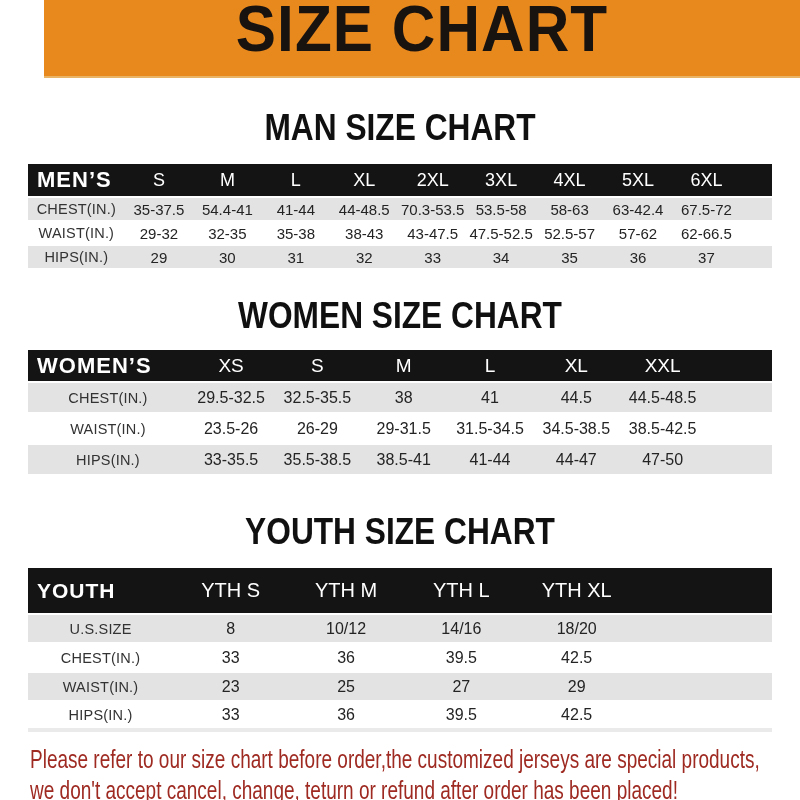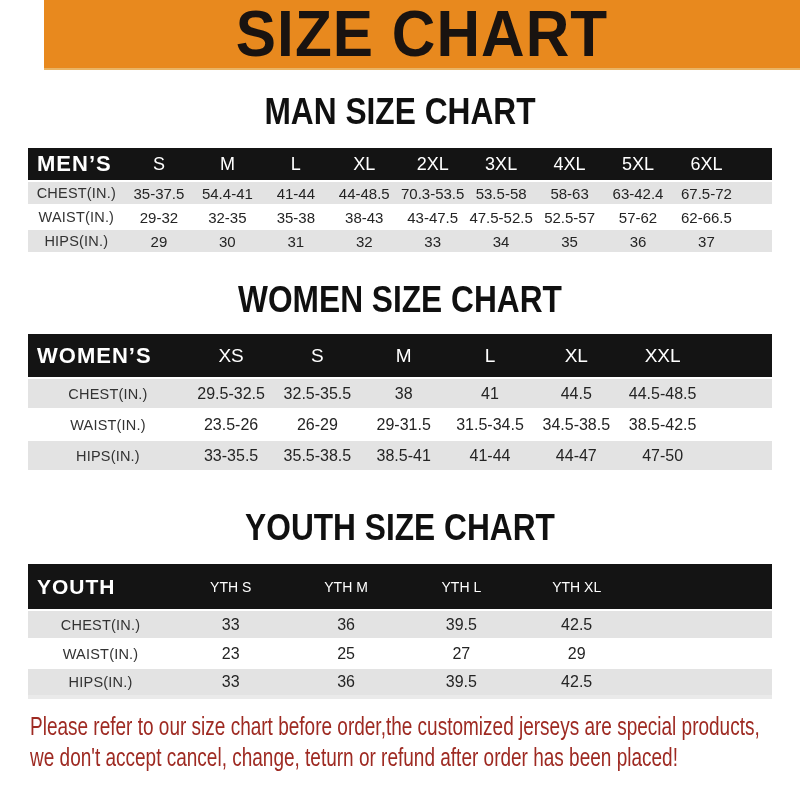--- a/index.html
+++ b/index.html
@@ -12,24 +12,24 @@
   html, body { margin: 0; padding: 0; }
   body {
     width: 800px; height: 800px;
     background: #ffffff;
     font-family: "Liberation Sans", sans-serif;
     overflow: hidden;
   }
 
   
   .banner {
-    height: 70px;
+    height: 78px;
     background: var(--banner-bg);
     border-bottom: 2px solid #e9b465;
-    display: flex; align-items: center; justify-content: center; margin-left: 44px;
+    display: flex; align-items: flex-start; justify-content: center; margin-left: 44px;
   }
   .banner-text {
     display: inline-block;
     font-size: 58px; font-weight: bold;
     color: #191310;
     letter-spacing: 1px;
     transform: scale(1.04, 1.12);
     white-space: nowrap;
     line-height: 1;
   }
@@ -38,21 +38,21 @@
   .section-heading {
     margin: 0; text-align: center; line-height: 1;
   }
   .section-heading .ht {
     display: inline-block;
     font-size: 36px; font-weight: bold; color: #101010;
     transform: scaleX(0.88);
     white-space: nowrap;
     line-height: 1;
   }
-  .sec-men   .section-heading { padding-top: 24px; }
+  .sec-men   .section-heading { padding-top: 32px; }
   .sec-women .section-heading { padding-top: 28px; }
   .sec-youth .section-heading { padding-top: 38px; }
 
   
   table.size-table {
     width: 744px;
     margin: 0 auto;
     border-collapse: collapse;
     table-layout: fixed;
   }
@@ -69,22 +69,22 @@
     padding: 0;
     white-space: nowrap;
   }
   table.size-table thead th.tbl-label {
     text-align: left;
     padding-left: 9px;
     font-weight: bold;
     letter-spacing: 1px;
   }
   .t-men   thead th { height: 33px; font-size: 18px; }
-  .t-women thead th { height: 44px; font-size: 19px; }
-  .t-youth thead th { height: 46px; font-size: 14px; }
+  .t-women thead th { height: 32px; font-size: 19px; }
+  .t-youth thead th { height: 46px; font-size: 20px; }
   .t-men   thead th.tbl-label { font-size: 22px; }
   .t-women thead th.tbl-label { font-size: 22px; }
   .t-youth thead th.tbl-label { font-size: 21px; letter-spacing: 2px; }
 
   table.size-table tbody td {
     text-align: center;
     color: #242424;
     padding: 0;
     border-bottom: 2px solid #ffffff;
     white-space: nowrap;
@@ -275,20 +275,28 @@
             <th class="tbl-label">YOUTH</th>
             <th class="col-h">YTH S</th>
             <th class="col-h">YTH M</th>
             <th class="col-h">YTH L</th>
             <th class="col-h">YTH XL</th>
             <th class="col-h filler"></th>
           </tr>
         </thead>
       <tbody>
           <tr>
+            <td class="row-label">U.S.SIZE</td>
+            <td class="cell">8</td>
+            <td class="cell">10/12</td>
+            <td class="cell">14/16</td>
+            <td class="cell">18/20</td>
+            <td class="cell filler"></td>
+          </tr>
+          <tr>
             <td class="row-label">CHEST(IN.)</td>
             <td class="cell">33</td>
             <td class="cell">36</td>
             <td class="cell">39.5</td>
             <td class="cell">42.5</td>
             <td class="cell filler"></td>
           </tr>
           <tr>
             <td class="row-label">WAIST(IN.)</td>
             <td class="cell">23</td>

